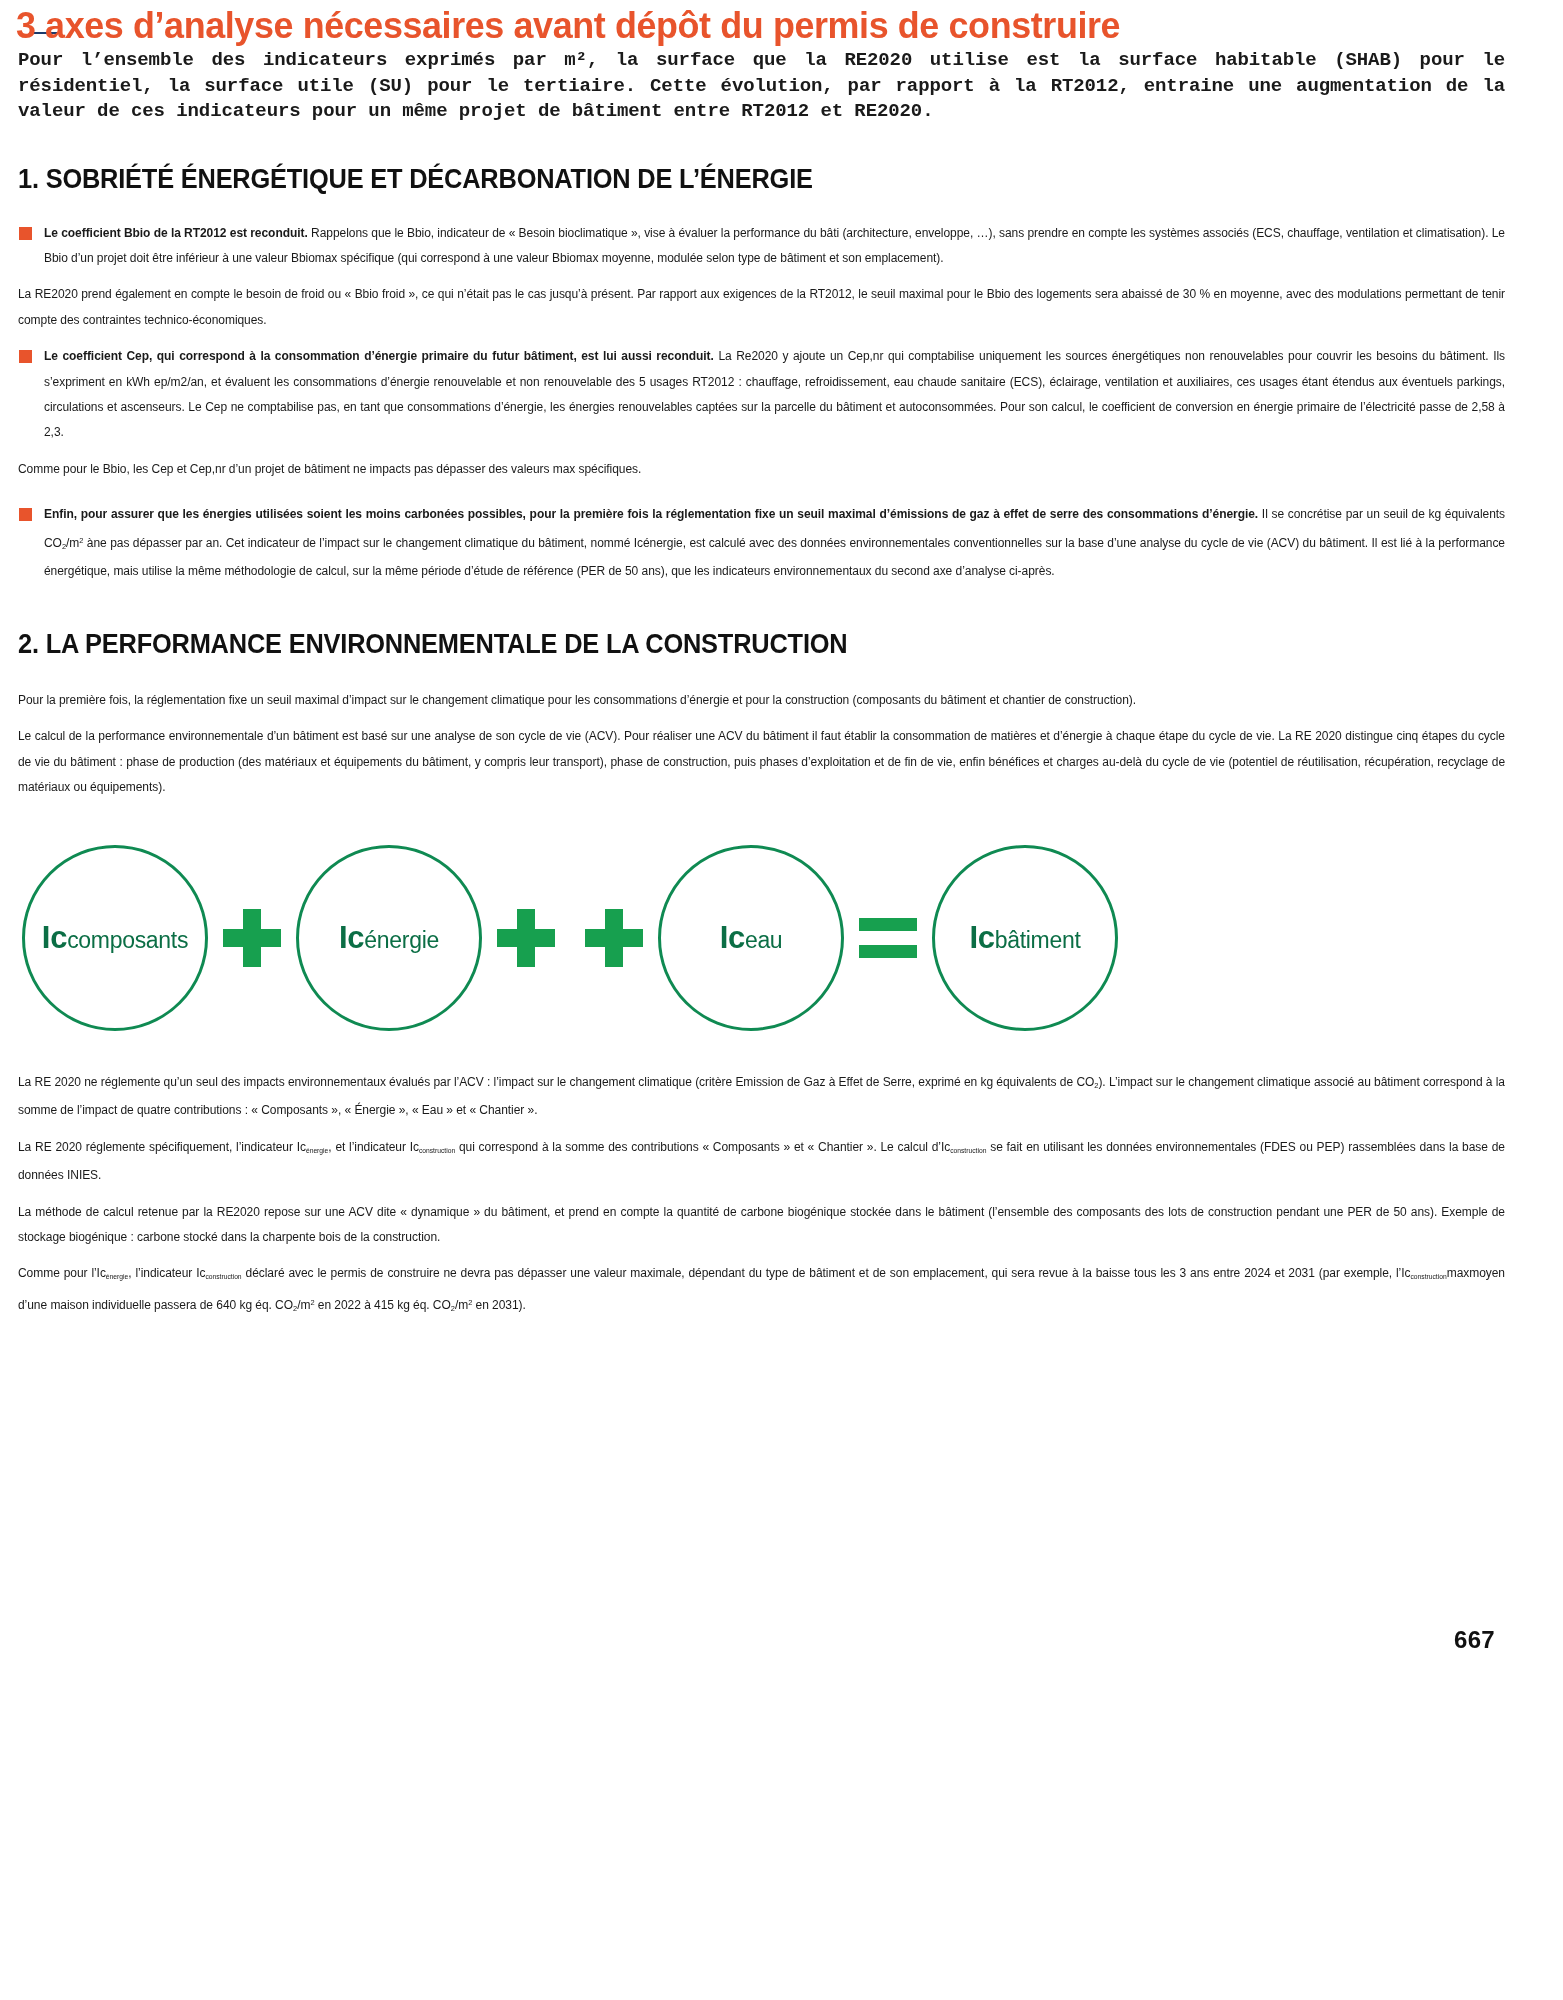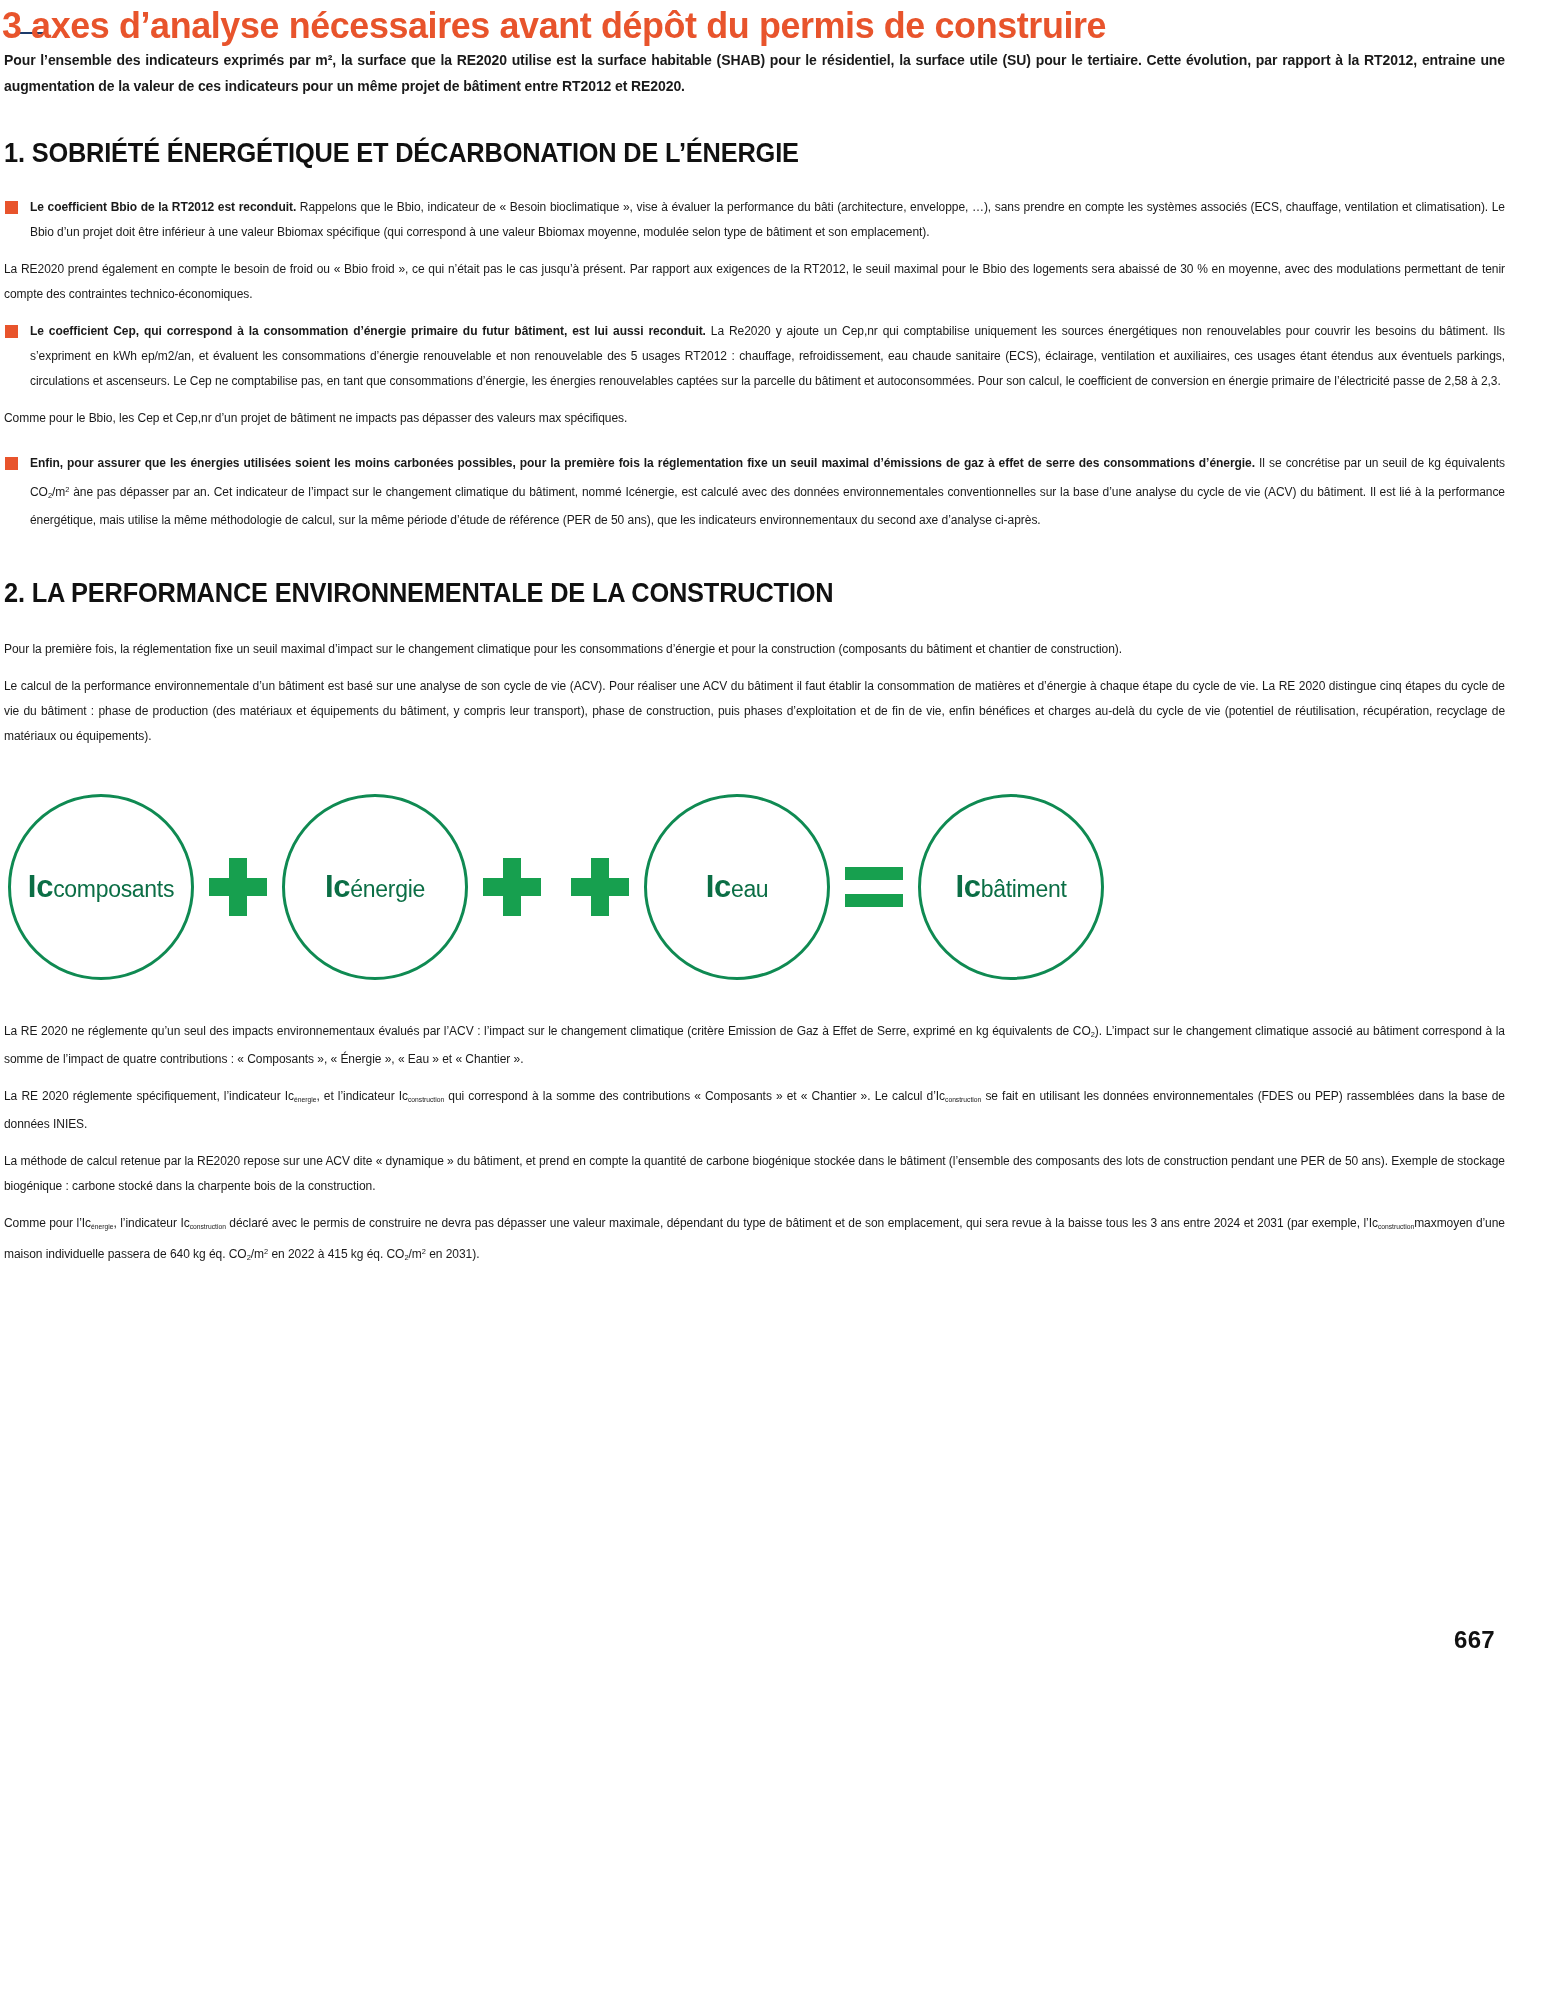--- a/index.html
+++ b/index.html
@@ -14,21 +14,21 @@
     position: relative;
     font-family: "Liberation Sans", sans-serif;
     color: #1a1a1a;
     overflow: hidden;
   }
   .page {
     position: relative;
     width: 1563px;
     height: 1668px;
     box-sizing: border-box;
-    padding: 0 52px 0 0;
+    padding: 0 52px 0 14px;
   }
 
   
   .doc-title {
     font-family: "Liberation Sans", sans-serif;
     font-weight: bold;
     font-size: 37px;
     line-height: 40px;
     letter-spacing: -0.4px;
     color: #e8542c;
@@ -41,26 +41,27 @@
   .rule-under-title {
     height: 2px;
     background: #1b3a6b;
     width: 26px;
     margin: -14px 0 0 20px;
   }
 
   
   .intro {
     font-weight: bold;
-    font-size: 14px;
+    font-size: 19px;
     line-height: 25.5px;
     text-align: justify;
     margin: 14px 0 0 2px;
     padding-right: 6px;
     letter-spacing: -0.1px;
+    font-family: Liberation Mono, monospace;
   }
 
   
   .section-heading {
     font-weight: bold;
     font-size: 27px;
     line-height: 32px;
     letter-spacing: -0.2px;
     margin: 38px 0 26px 2px;
     color: #111111;

